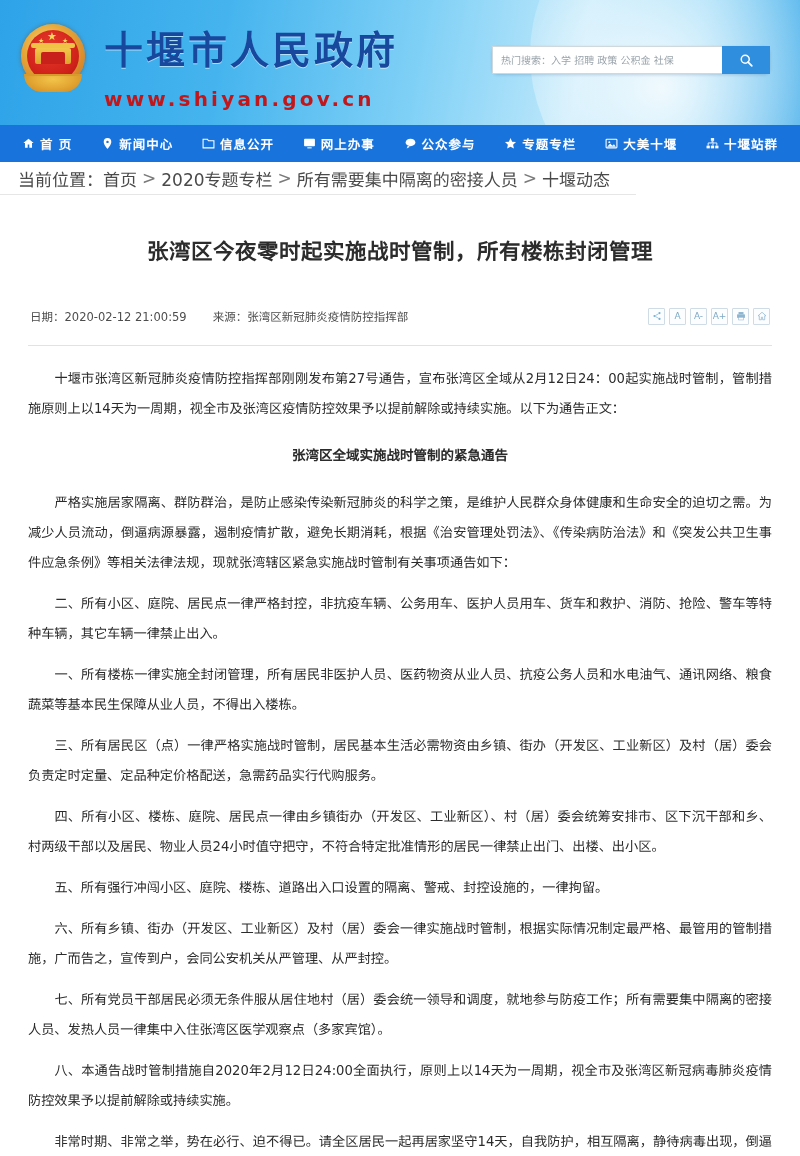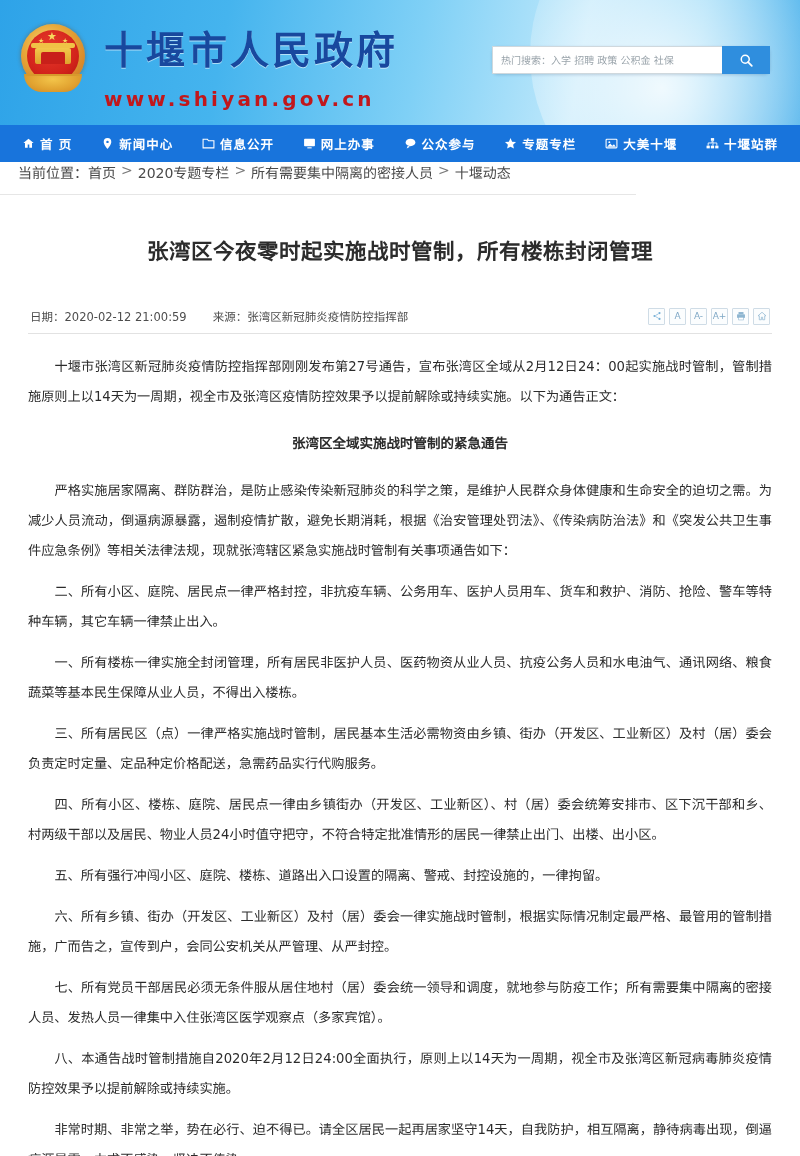--- a/index.html
+++ b/index.html
@@ -112,38 +112,38 @@
   .nav-item {
     display:flex; align-items:center; gap:5px; cursor:pointer;
     color:#fff; font-size:12.5px; font-weight:700; white-space:nowrap;
   }
   .nav-item .nic { display:inline-flex; width:13px; height:13px; align-items:center; justify-content:center; }
   .nav-item .nic svg { width:13px; height:13px; fill:#fff; }
   .nav-item .lbl { letter-spacing:1px; }
 
   
   .crumb-bar {
-    width:636px; height:33px; display:flex; align-items:flex-start;
-    padding-left:18px; font-size:14px; color:#4a4a4a;
+    width:636px; height:33px; display:flex; align-items:center;
+    padding-left:18px; font-size:17px; color:#4a4a4a;
     border-bottom:1px solid #e6e6e6;
   }
   .crumb-bar .seg { color:#4a4a4a; }
   .crumb-bar .sep { margin:0 5px; color:#7a7a7a; }
   .crumb-bar a.seg { text-decoration:none; }
 
   
   .article { padding: 0 28px; position:relative; }
   .art-title {
     text-align:center; font-size:21.5px; font-weight:700; color:#2c2c2c;
     line-height:30px; padding: 28px 10px 0; letter-spacing:.5px;
     font-family:"DejaVu Sans","Liberation Sans",sans-serif;
   }
   .meta-row {
     display:flex; align-items:center; justify-content:space-between;
-    padding: 26px 2px 8px; border-bottom:1px solid #e2e2e2; margin-bottom:4px;
+    padding: 26px 2px 20px; border-bottom:1px solid #e2e2e2; margin-bottom:4px;
   }
   .meta-left { font-size:11.5px; color:#4d4d4d; display:flex; gap:26px; }
   .tool-row { display:flex; gap:4px; align-items:center; }
   .tool-btn {
     width:17px; height:17px; border:1px solid #cfdce6; background:#fbfdfe;
     display:flex; align-items:center; justify-content:center; cursor:pointer;
     color:#7fa8c6; font-size:9px; line-height:1; border-radius:1px;
   }
   .tool-btn.share { color:#5fa8d8; }
   .tool-btn svg { width:10px; height:10px; fill:#8fb6d1; }

